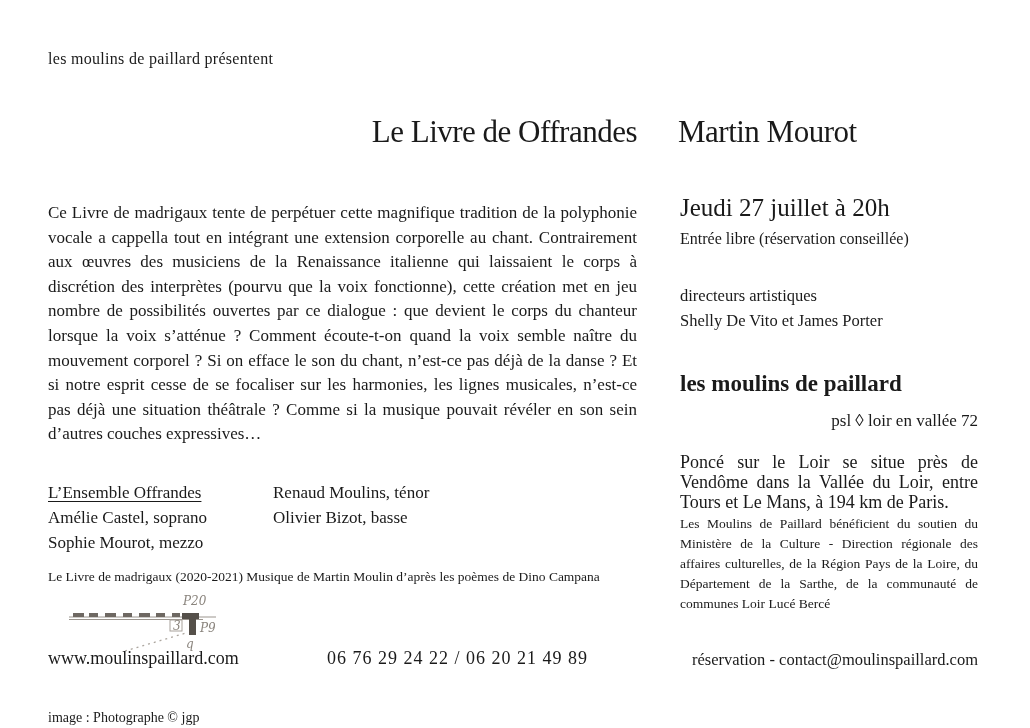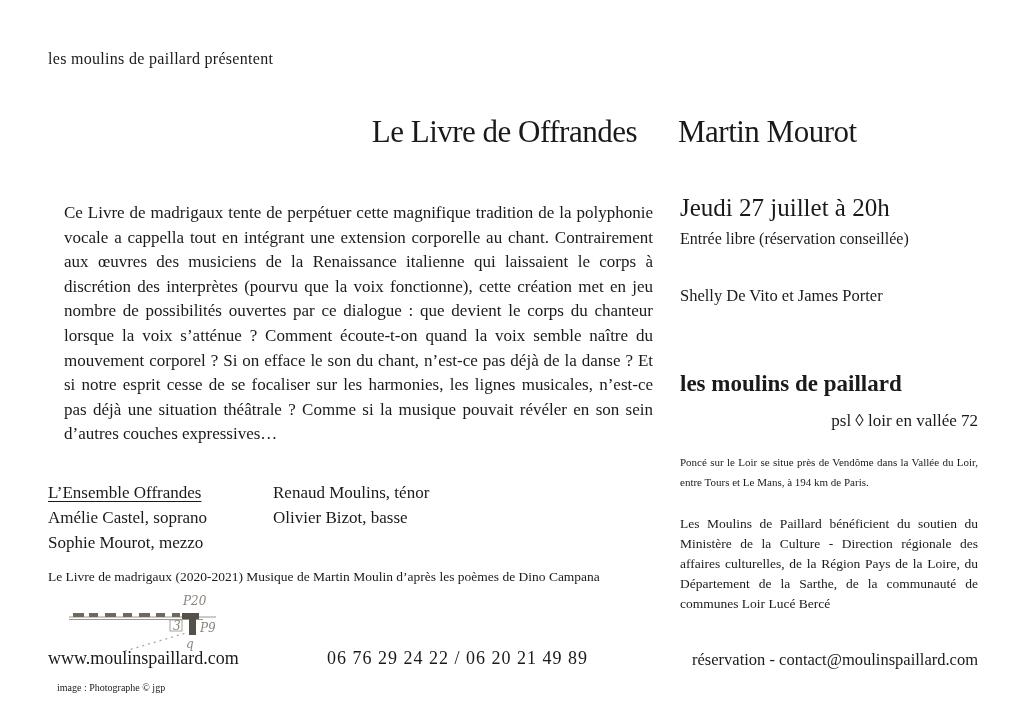--- a/index.html
+++ b/index.html
@@ -27,42 +27,41 @@
   .title-right {
     left: 678px; top: 114px;
     font-size: 31px; letter-spacing: -0.5px;
     white-space: nowrap;
   }
 
   .description {
     left: 48px; top: 201px; width: 589px;
     font-size: 17px; line-height: 24.6px;
     text-align: justify;
-    margin-left: 16px;
   }
 
   .ensemble { left: 48px; top: 480px; font-size: 17px; line-height: 25px; }
   .ensemble-col2 { left: 273px; top: 480px; font-size: 17px; line-height: 25px; }
   .ensemble-name { text-decoration: underline; text-underline-offset: 3px; }
 
   .credit-line { left: 48px; top: 569px; font-size: 13.5px; }
 
   .logo { left: 55px; top: 589px; }
 
   .footer-website { left: 48px; top: 648px; font-size: 18px; }
   .footer-phones { left: 315px; top: 648px; width: 285px; text-align: center; font-size: 18px; letter-spacing: 1px; white-space: nowrap; }
   .footer-reservation { right: 52px; top: 650px; font-size: 16.5px; white-space: nowrap; }
-  .image-credit { left: 48px; top: 682px; font-size: 10px; margin-left: 9px; }
+  .image-credit { left: 48px; top: 710px; font-size: 14px; }
 
   .rc-date { left: 680px; top: 194px; font-size: 25px; white-space: nowrap; }
   .rc-admission { left: 680px; top: 230px; font-size: 16px; white-space: nowrap; }
   .rc-directors { left: 680px; top: 283px; font-size: 16.5px; line-height: 25px; }
   .rc-venue-name { left: 680px; top: 371px; font-size: 23px; font-weight: bold; white-space: nowrap; }
   .rc-venue-sub { left: 680px; top: 411px; width: 298px; text-align: right; font-size: 17px; white-space: nowrap; }
-  .rc-location { left: 680px; top: 452px; width: 298px; font-size: 11px; line-height: 20px; text-align: justify; }
+  .rc-location { left: 680px; top: 452px; width: 298px; font-size: 18px; line-height: 20px; text-align: justify; }
   .rc-support { left: 680px; top: 514px; width: 298px; font-size: 13.5px; line-height: 20px; text-align: justify; }
 </style>
 </head>
 <body>
 
 <div class="abs kicker">les moulins de paillard présentent</div>
 <div class="abs title-left">Le Livre de Offrandes</div>
 <div class="abs title-right">Martin Mourot</div>
 
 <div class="abs description">Ce Livre de madrigaux tente de perpétuer cette magnifique tradition de la polyphonie vocale a cappella tout en intégrant une extension corporelle au chant. Contrairement aux œuvres des musiciens de la Renaissance italienne qui laissaient le corps à discrétion des interprètes (pourvu que la voix fonctionne), cette création met en jeu nombre de possibilités ouvertes par ce dialogue : que devient le corps du chanteur lorsque la voix s’atténue ? Comment écoute-t-on quand la voix semble naître du mouvement corporel ? Si on efface le son du chant, n’est-ce pas déjà de la danse ? Et si notre esprit cesse de se focaliser sur les harmonies, les lignes musicales, n’est-ce pas déjà une situation théâtrale ? Comme si la musique pouvait révéler en son sein d’autres couches expressives…</div>
@@ -104,20 +103,21 @@
     <text x="145" y="43">P9</text>
     <text x="131" y="59">q</text>
   </g>
   <line x1="70" y1="62" x2="131" y2="44" stroke="#aca69f" stroke-width="1.3" stroke-dasharray="2 4"></line>
 </svg>
 
 <div class="abs rc-date">Jeudi 27 juillet à 20h</div>
 <div class="abs rc-admission">Entrée libre (réservation conseillée)</div>
 
 <div class="abs rc-directors">
+  <div>directeurs artistiques</div>
   <div>Shelly De Vito et James Porter</div>
 </div>
 
 <div class="abs rc-venue-name">les moulins de paillard</div>
 <div class="abs rc-venue-sub">psl ◊ loir en vallée 72</div>
 <div class="abs rc-location">Poncé sur le Loir se situe près de Vendôme dans la Vallée du Loir, entre Tours et Le Mans, à 194 km de Paris.</div>
 <div class="abs rc-support">Les Moulins de Paillard bénéficient du soutien du Ministère de la Culture - Direction régionale des affaires culturelles, de la Région Pays de la Loire, du Département de la Sarthe, de la communauté de communes Loir Lucé Bercé</div>
 
 <div class="abs footer-website">www.moulinspaillard.com</div>
 <div class="abs footer-phones">06 76 29 24 22 / 06 20 21 49 89</div>

